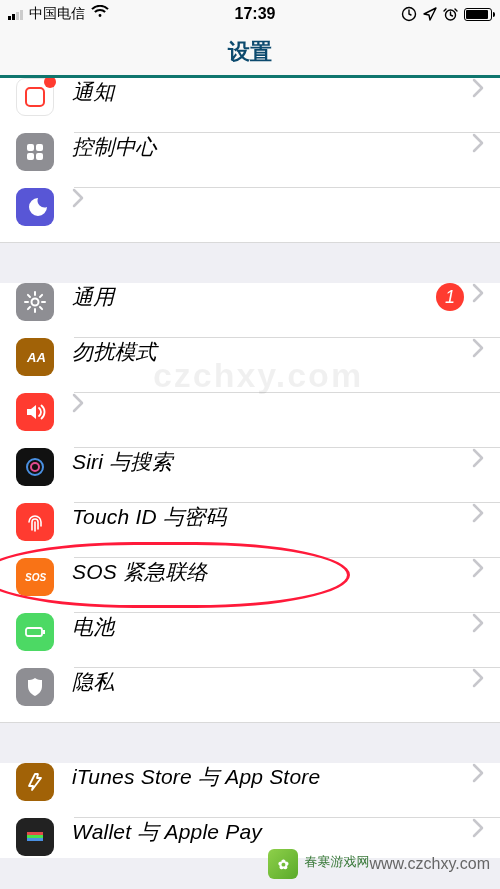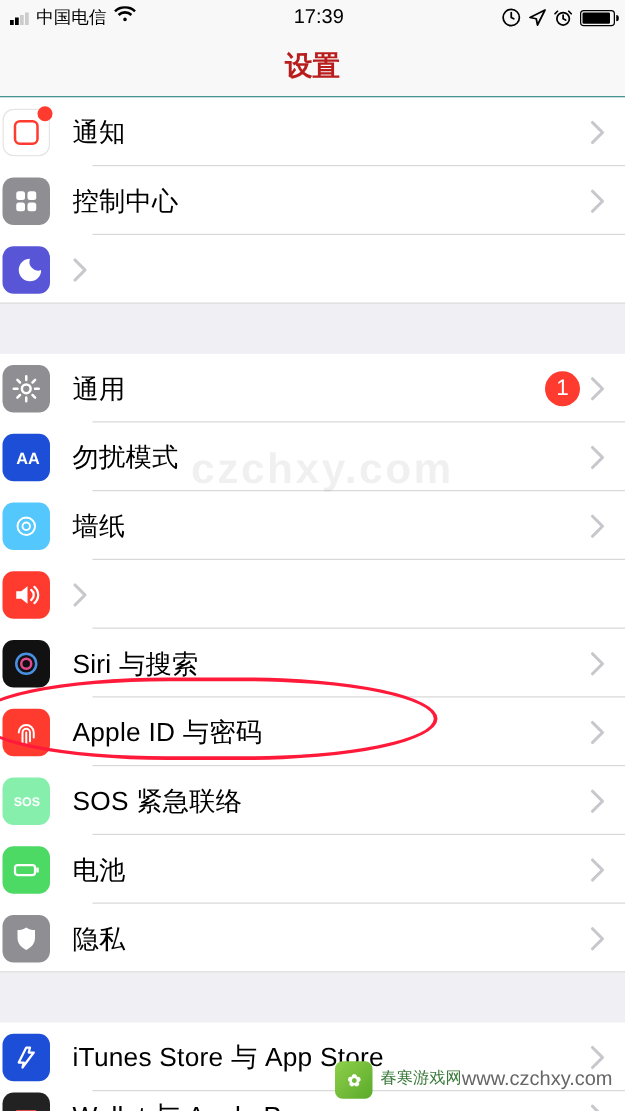--- a/index.html
+++ b/index.html
@@ -12,58 +12,59 @@
     display: flex;
     align-items: center;
     justify-content: space-between;
     padding: 0 8px;
     font-size: 15px;
     font-weight: 600;
     color: #000;
   }
   .status-left, .status-right { display: flex; align-items: center; gap: 6px; }
   .status-left .carrier { font-size: 14px; font-weight: 400; }
-  .status-center { font-size: 16px; font-weight: 400; text-align: right; }
+  .status-center { font-size: 16px; font-weight: 700; text-align: right; }
   .signal-bars { display: flex; align-items: flex-end; gap: 1px; height: 12px; }
   .signal-bars span { width: 3px; background: #ccc; display: inline-block; }
   .signal-bars span.on { background: #000; }
   .sb1{height:4px}.sb2{height:6px}.sb3{height:8px}.sb4{height:10px}
   .wifi { font-size: 16px; }
   .status-right svg { display:block; }
   .battery { width: 28px; height: 13px; border: 1.5px solid #000; border-radius: 3px; position: relative; display:inline-block; }
   .battery::after { content:""; position:absolute; right:-4px; top:3px; width:2px; height:5px; background:#000; border-radius:0 2px 2px 0;}
   .battery .level { position:absolute; left:1px; top:1px; bottom:1px; width: 22px; background:#000; border-radius:1px; }
 
   .nav-bar {
     height: 50px;
     background: #f8f8f8;
-    border-bottom: 1px solid #0f766e;
+    border-bottom: 3px solid #0f766e;
     display: flex;
     align-items: center;
     justify-content: center;
     font-size: 22px;
     font-weight: 600;
-    color: #b91c1c;
+    color: #0c4a6e;
   }
 
   .scroll {
     height: calc(889px - 28px - 50px);
     overflow: hidden;
     background: #efeff4;
   }
 
   .group { background: #fff; }
   .group-spacer { height: 40px; }
 
   .row {
     display: flex;
-    align-items: center;
+    align-items: flex-start;
     min-height: 55px;
-    padding-left: 2px;
+    padding-left: 16px;
     position: relative;
+    font-style: italic;
   }
   .row .divider {
     position: absolute;
     left: 74px; right: 0; bottom: 0;
     height: 1px;
     background: #d9d9d9;
   }
   .row:last-child .divider { left: 0; }
 
   .icon-box {
@@ -135,24 +136,24 @@
     display:flex;align-items:center;justify-content:center;
     color:#fff;font-weight:700;
   }
   .watermark2 .wm-text { display:flex; flex-direction:row; line-height:1.1; }
   .watermark2 .wm-url { color:#666; font-size:16px; }
 
   
   .bg-red    { background:#ff3b30; }
   .bg-grey   { background:#8e8e93; }
   .bg-purple { background:#5856d6; }
-  .bg-blue   { background:#1d4ed8; }
+  .bg-blue   { background:#a16207; }
   .bg-cyan   { background:#54c7fc; }
   .bg-black  { background:#111;    }
-  .bg-orange { background:#86efac; }
+  .bg-orange { background:#f97316; }
   .bg-green  { background:#4cd964; }
   .bg-white-notif { background:#fff; border:1px solid #e5e5e5; }
 </style>
 </head>
 <body>
 
 <div class="status-bar">
   <div class="status-left">
     <span class="signal-bars">
       <span class="sb1 on"></span>
@@ -278,36 +279,20 @@
       </div>
       <span class="row-label">勿扰模式</span>
       <span class="chevron">
           <svg viewBox="0 0 12 20">
             <path d="M2 2l8 8-8 8" fill="none" stroke="#c7c7cc" stroke-width="2.5" stroke-linecap="round" stroke-linejoin="round"></path>
           </svg>
         </span>
       <div class="divider"></div>
     </div>
 
-    <div class="row">
-      <div class="icon-box bg-cyan">
-        <svg viewBox="0 0 24 24">
-            <circle cx="12" cy="12" r="7" fill="none" stroke="#fff" stroke-width="1.5"></circle>
-            <circle cx="12" cy="12" r="3" fill="none" stroke="#fff" stroke-width="1.5"></circle>
-            <path d="M12 5a7 7 0 010 14M5 12a7 7 0 0114 0" fill="none" stroke="#fff" stroke-width="1"></path>
-          </svg>
-      </div>
-      <span class="row-label">墙纸</span>
-      <span class="chevron">
-          <svg viewBox="0 0 12 20">
-            <path d="M2 2l8 8-8 8" fill="none" stroke="#c7c7cc" stroke-width="2.5" stroke-linecap="round" stroke-linejoin="round"></path>
-          </svg>
-        </span>
-      <div class="divider"></div>
-    </div>
 
     <div class="row">
       <div class="icon-box bg-red">
         <svg viewBox="0 0 24 24">
             <path d="M4 9v6h4l5 4V5L8 9H4z" fill="#fff"></path>
             <path d="M16 8a5 5 0 010 8M18.5 5.5a8.5 8.5 0 010 13" fill="none" stroke="#fff" stroke-width="1.8" stroke-linecap="round"></path>
           </svg>
       </div>
       <span class="chevron">
           <svg viewBox="0 0 12 20">
@@ -332,21 +317,21 @@
         </span>
       <div class="divider"></div>
     </div>
 
     <div class="row">
       <div class="icon-box bg-red">
         <svg viewBox="0 0 24 24">
             <path d="M6 12a6 6 0 0112 0v4M9 20v-8a3 3 0 016 0v7M12 21v-9" fill="none" stroke="#fff" stroke-width="1.6" stroke-linecap="round"></path>
           </svg>
       </div>
-      <span class="row-label">Apple ID 与密码</span>
+      <span class="row-label">Touch ID 与密码</span>
       <span class="chevron">
           <svg viewBox="0 0 12 20">
             <path d="M2 2l8 8-8 8" fill="none" stroke="#c7c7cc" stroke-width="2.5" stroke-linecap="round" stroke-linejoin="round"></path>
           </svg>
         </span>
       <div class="divider"></div>
     </div>
 
     <div class="row">
       <div class="icon-box bg-orange">

